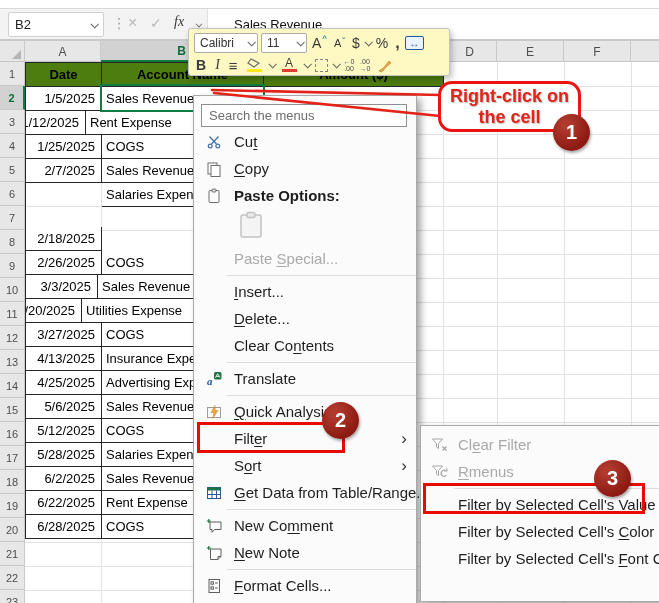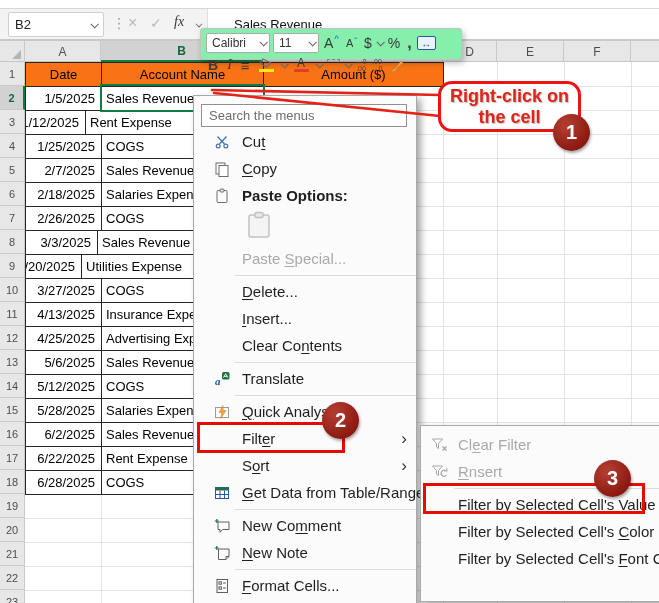--- a/index.html
+++ b/index.html
@@ -46,28 +46,28 @@
   
   .gridlines { position:absolute; left:25px; top:62px; width:634px; height:541px; }
   .gl-v { position:absolute; top:0; width:1px; height:541px; background:#e2e2e2; }
   .gl-h { position:absolute; left:0; width:634px; height:1px; background:#e2e2e2; }
 
   
   .sheet-table { position:absolute; left:25px; top:62px; border-top:1px solid #262626; border-left:1px solid #262626; }
   .trow { display:flex; }
   .tcell { height:24px; border-right:1px solid #262626; border-bottom:1px solid #262626;
            font-size:13px; color:#000; background:#fff; display:flex; align-items:center; white-space:nowrap; overflow:hidden; }
-  .tcell.hdr { background:#f97316; font-weight:normal; justify-content:center; }
+  .tcell.hdr { background:#4d7c0f; font-weight:bold; justify-content:center; }
   .tcell.date { justify-content:flex-end; padding-right:6px; }
   .tcell.acct { padding-left:4px; }
   .selection { position:absolute; left:100px; top:84px; width:165px; height:28px;
                border:2.5px solid #107C41; z-index:6; pointer-events:none; }
 
   
-  .mini-toolbar { position:absolute; left:200px; top:28px; width:262px; height:32px; background:#86efac;
+  .mini-toolbar { position:absolute; left:188px; top:28px; width:262px; height:48px; background:#fef9c3;
                   border:1px solid #c3c3c3; border-radius:3px; box-shadow:2px 3px 6px rgba(0,0,0,.25);
                   z-index:25; font-size:12px; color:#333; }
   .mt-row { position:absolute; left:5px; right:3px; height:20px; display:flex; align-items:center; gap:3px; }
   .mt-row1 { top:4px; } .mt-row2 { top:26px; gap:5px; }
   .combo { border:1px solid #ababab; border-radius:2px; background:#fff; height:20px;
            display:flex; align-items:center; padding:0 3px 0 5px; gap:4px; }
   .mt-btn { display:flex; align-items:center; justify-content:center; height:20px; padding:0 2px; }
   .gA { font-size:13px; color:#3a3a3a; }
   .sup { font-size:8px; color:#2b7cd3; font-weight:bold; margin-left:1px; transform:translateY(-5px); }
   .sub2 { font-size:8px; color:#2b7cd3; font-weight:bold; margin-left:1px; transform:translateY(-3px); }
@@ -80,21 +80,21 @@
               font-size:10px; display:flex; align-items:center; justify-content:center; background:#eaf2fb; }
 
   
   .menu { position:absolute; background:#fbfbfb; border:1px solid #a9a9a9;
           box-shadow:4px 4px 7px rgba(0,0,0,.35); z-index:30; }
   #context-menu { left:193px; top:95px; width:224px; height:520px; }
   #filter-submenu { left:420px; top:425px; width:244px; height:177px; z-index:35; padding-top:5px; }
   .search-box { position:absolute; left:7px; top:8px; width:206px; height:23px; border:1px solid #8f8f8f;
                 background:#fff; display:flex; align-items:center; padding-left:7px;
                 font-size:13px; color:#6e6e6e; }
-  .menu-items { position:absolute; left:8px; top:32px; right:0;text-align:center; }
+  .menu-items { position:absolute; left:0; top:32px; right:0;text-align:center; }
   .mi { height:27px; display:flex; align-items:center; font-size:15px; color:#1e1e1e; position:relative; }
   .mi .ic { position:absolute; left:11px; width:18px; height:18px; display:flex; align-items:center; justify-content:center; }
   .mi .lbl { margin-left:40px; white-space:nowrap; }
   .mi .lbl .u { text-decoration:underline; text-underline-offset:2px; }
   .mi.bold .lbl { font-weight:bold; }
   .mi.disabled .lbl { color:#a9a9a9; }
   .mi .arrow { position:absolute; right:9px; font-size:17px; color:#333; line-height:1; }
   .menu-sep { height:6px; display:flex; align-items:center; }
   .menu-sep:after { content:""; margin-left:33px; flex:1; height:1px; background:#dcdcdc; }
   .paste-preview { height:36px; display:flex; align-items:center; }
@@ -224,21 +224,21 @@
       </div>
       <div class="trow">
         <div class="tcell date" style="width: 76px;">1/25/2025</div>
         <div class="tcell acct" style="width: 162px;">COGS</div>
       </div>
       <div class="trow">
         <div class="tcell date" style="width: 76px;">2/7/2025</div>
         <div class="tcell acct" style="width: 162px;">Sales Revenue</div>
       </div>
       <div class="trow">
-        <div class="tcell date" style="width: 76px;">2/18/2025</div>
+        <div class="tcell date" style="width: 76px; margin-top: 44px;">2/18/2025</div>
         <div class="tcell acct" style="width: 162px;">Salaries Expense</div>
       </div>
       <div class="trow">
         <div class="tcell date" style="width: 76px;">2/26/2025</div>
         <div class="tcell acct" style="width: 162px;">COGS</div>
       </div>
       <div class="trow">
         <div class="tcell date" style="width: 72px;">3/3/2025</div>
         <div class="tcell acct" style="width: 162px;">Sales Revenue</div>
       </div>
@@ -386,24 +386,24 @@
           <span class="big"><svg width="26" height="28" viewBox="0 0 26 28">
               <rect x="3" y="4" width="20" height="22" rx="2" fill="#f4f4f4" stroke="#c2c2c2" stroke-width="1.5"></rect>
               <rect x="9" y="1.5" width="8" height="5" rx="1.5" fill="#e9e9e9" stroke="#c2c2c2" stroke-width="1.5"></rect>
             </svg></span>
         </div>
         <div class="mi disabled">
           <span class="lbl"><span>Paste </span><span class="u">S</span><span>pecial...</span></span>
         </div>
         <div class="menu-sep"></div>
         <div class="mi">
+          <span class="lbl"><span></span><span class="u">I</span><span>nsert...</span></span>
+        </div>
+        <div class="mi">
           <span class="lbl"><span></span><span class="u">D</span><span>elete...</span></span>
-        </div>
-        <div class="mi">
-          <span class="lbl"><span></span><span class="u">I</span><span>nsert...</span></span>
         </div>
         <div class="mi">
           <span class="lbl"><span>Clear Co</span><span class="u">n</span><span>tents</span></span>
         </div>
         <div class="menu-sep"></div>
         <div class="mi">
           <span class="ic">
             <svg width="16" height="16" viewBox="0 0 16 16">
               <rect x="8" y="1" width="7.5" height="7.5" rx="1.5" fill="#217346"></rect>
               <path d="M9.5 6.5 L11.7 2.8 L13.9 6.5 M10.3 5.4 h2.8" stroke="#fff" stroke-width=".9" fill="none"></path>
@@ -490,21 +490,21 @@
           <span class="lbl"><span>Cl</span><span class="u">e</span><span>ar Filter</span></span>
         </div>
         <div class="mi disabled">
           <span class="ic">
             <svg width="17" height="16" viewBox="0 0 17 16">
               <path d="M1.5 2 h10 l-4 4.5 v5 l-2 -1.5 v-3.5 z" fill="#fff" stroke="#a5a5a5"></path>
               <path d="M15.5 11.2 a3 3 0 1 1 -1 -4.6" fill="none" stroke="#a5a5a5" stroke-width="1.2"></path>
               <path d="M15.8 4.5 v2.5 h-2.5" fill="none" stroke="#a5a5a5" stroke-width="1.2"></path>
             </svg>
           </span>
-          <span class="lbl"><span></span><span class="u">R</span><span>nsert</span></span>
+          <span class="lbl"><span></span><span class="u">R</span><span>menus</span></span>
         </div>
         <div class="menu-sep"></div>
         <div class="mi">
           <span class="lbl"><span>Filter by Selected Cell's </span><span class="u">V</span><span>alue</span></span>
         </div>
         <div class="mi">
           <span class="lbl"><span>Filter by Selected Cell's </span><span class="u">C</span><span>olor</span></span>
         </div>
         <div class="mi">
           <span class="lbl"><span>Filter by Selected Cell's </span><span class="u">F</span><span>ont Color</span></span>

